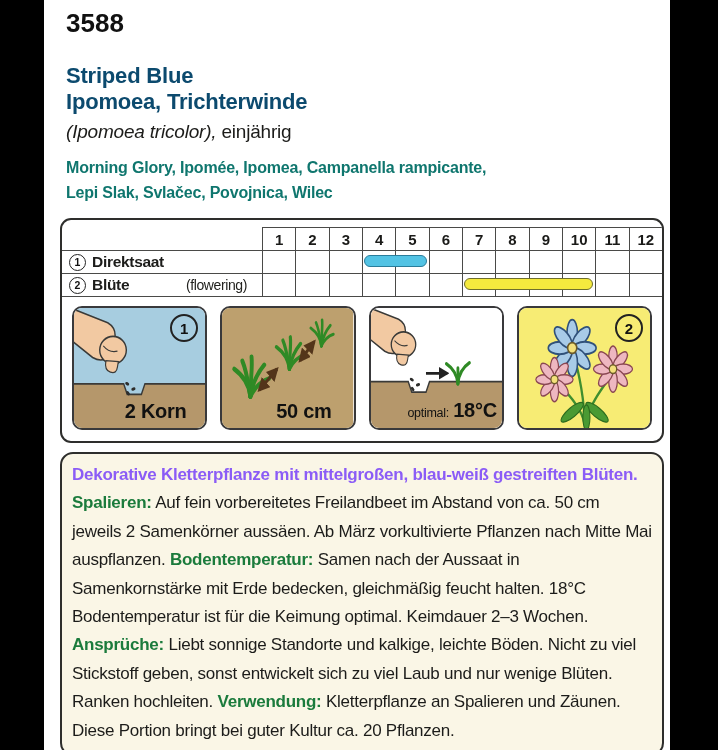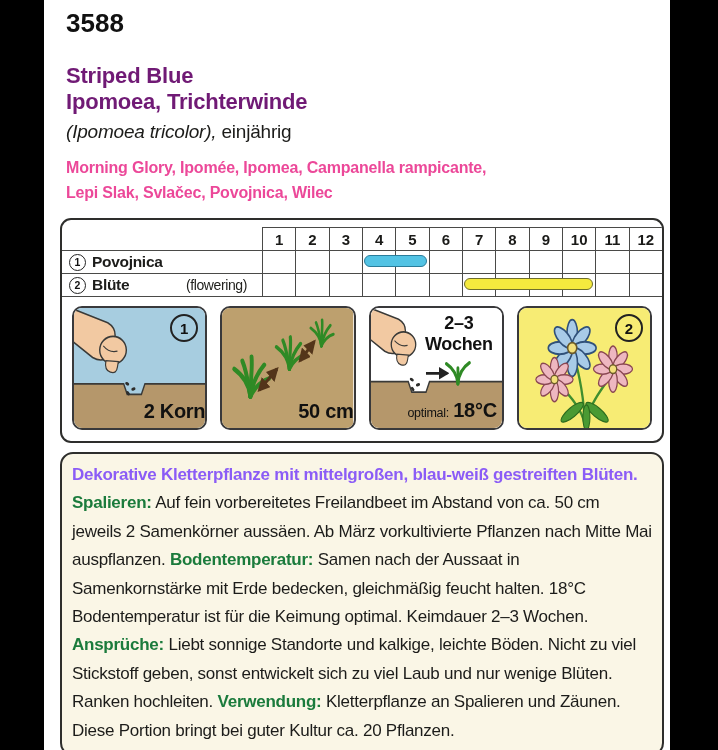--- a/index.html
+++ b/index.html
@@ -7,24 +7,24 @@
     width:718px;height:750px;background:#000;
     font-family:"Liberation Sans","DejaVu Sans",sans-serif;
     color:#1c1c1a;overflow:hidden;
   }
   .card{
     width:626px;height:750px;margin-left:44px;background:#fff;
     box-sizing:border-box;padding:6px 8px 0 22px;position:relative;
   }
   .code{font-size:26px;font-weight:bold;letter-spacing:0;margin-top:2px;color:#111;}
   .titleblock{margin-top:24px;}
-  .variety,.species{font-size:22px;font-weight:bold;color:#701a75;line-height:26px;letter-spacing:-0.2px;}
+  .variety,.species{font-size:22px;font-weight:bold;color:#0c4a6e;line-height:26px;letter-spacing:-0.2px;}
   .botanical{font-size:19px;margin-top:6px;color:#1c1c1a;letter-spacing:-0.2px;}
   .botanical .lat{font-style:italic;}
-  .synonyms{margin-top:12px;font-size:16px;font-weight:bold;line-height:25px;letter-spacing:-0.2px;color:#ec4899;}
+  .synonyms{margin-top:12px;font-size:16px;font-weight:bold;line-height:25px;letter-spacing:-0.2px;color:#0f766e;}
 
   .main-box{
     margin-top:13px;margin-left:-6px;width:604px;border:2px solid #2e2e2c;
     border-radius:11px;background:#fff;box-sizing:border-box;overflow:hidden;
   }
   .cal{--labelw:200px;margin-top:7px;}
   .cal-row{display:grid;grid-template-columns:var(--labelw) repeat(12,1fr);position:relative;height:22px;}
   .cal-row.hdr{height:23px;}
   .cal-row.hdr .mcell{border-left:1px solid #4a4a48;border-top:1.5px solid #4a4a48;}
   .mcell{font-size:15px;font-weight:bold;display:flex;align-items:center;justify-content:center;color:#1a1a18;}
@@ -46,21 +46,21 @@
     position:relative;flex:1;height:120px;border:2px solid #39393b;border-radius:10px;
     overflow:hidden;background:#fff;
   }
   .panel svg{display:block;width:100%;height:100%;}
   .badge{
     position:absolute;top:6px;right:7px;width:24px;height:24px;border:2px solid #222;
     border-radius:50%;display:flex;align-items:center;justify-content:center;
     font-size:15px;font-weight:bold;color:#111;
   }
   .cap{
-    position:absolute;bottom:5px;left:0;right:0;text-align:right;
+    position:absolute;bottom:5px;left:0;right:0;text-align:center;
     font-size:20px;font-weight:bold;color:#111;letter-spacing:-0.3px;padding-left:32px;
   }
   .weeks{
     position:absolute;top:5px;right:9px;text-align:center;
     font-size:18px;font-weight:bold;line-height:21px;color:#111;letter-spacing:-0.3px;
   }
   .optimal{position:absolute;bottom:6px;left:0;right:0;text-align:center;color:#111;}
   .optimal .opt{font-size:12.5px;font-weight:normal;letter-spacing:-0.3px;margin-left:32px;}
   .optimal .temp{font-size:20px;font-weight:bold;letter-spacing:-0.3px;}
 
@@ -145,21 +145,21 @@
         <div class="mcell">7</div>
         <div class="mcell">8</div>
         <div class="mcell">9</div>
         <div class="mcell">10</div>
         <div class="mcell">11</div>
         <div class="mcell">12</div>
       </div>
       <div class="cal-row r">
         <div class="lcell">
           <span class="circ">1</span>
-          <span class="lab">Povojnica</span>
+          <span class="lab">Direktsaat</span>
         </div>
         <div class="mcell"></div>
           <div class="mcell"></div>
           <div class="mcell"></div>
           <div class="mcell"></div>
           <div class="mcell"></div>
           <div class="mcell"></div>
           <div class="mcell"></div>
           <div class="mcell"></div>
           <div class="mcell"></div>
@@ -223,24 +223,20 @@
           <path d="M0 70 H42 L46 80 H62 L66 70 H148" fill="none" stroke="#3a3a38" stroke-width="1.6"></path>
           <use href="#hand" transform="translate(-2 -4) scale(0.92)"></use>
           <use href="#seeds" transform="translate(46 68)"></use>
           <line x1="62" y1="62" x2="86" y2="62" stroke="#222" stroke-width="2.6" marker-end="url(#ahb)"></line>
           <g fill="none" stroke="#2f8a25" stroke-width="3.2" stroke-linecap="round">
             <path d="M98 72 C97 63 92 57 85 53"></path>
             <path d="M98 72 C99 62 104 56 111 52"></path>
             <path d="M98 72 C98 66 98 61 98 57"></path>
           </g>
         </svg>
-        <div class="weeks">
-          <div>2–3</div>
-          <div>Wochen</div>
-        </div>
         <div class="optimal">
           <span class="opt">optimal:</span>
           <span class="temp">18°C</span>
         </div>
       </div>
 
       <div class="panel">
         <svg viewBox="0 0 148 114" preserveAspectRatio="none">
           <rect width="148" height="114" fill="#f7ec74"></rect>
           <g stroke="#3f8f2f" stroke-width="2.6" fill="none">

